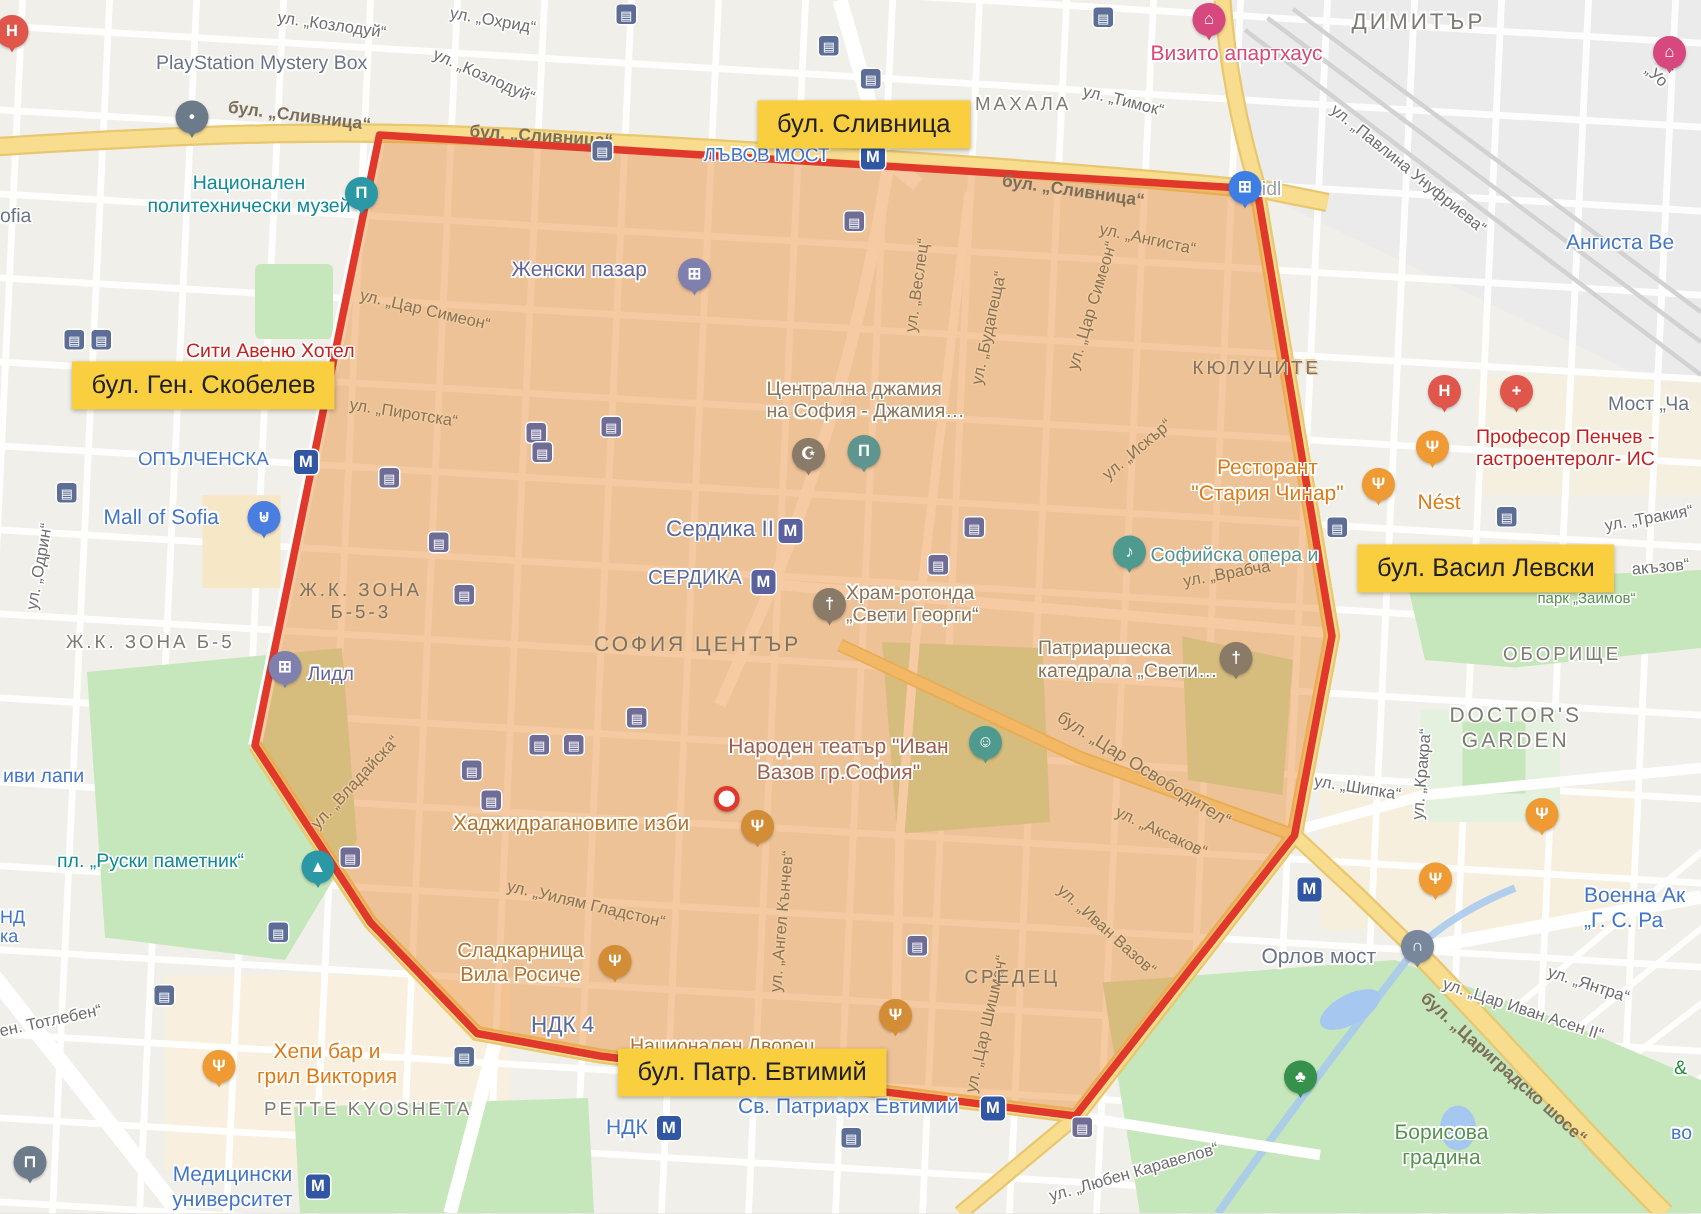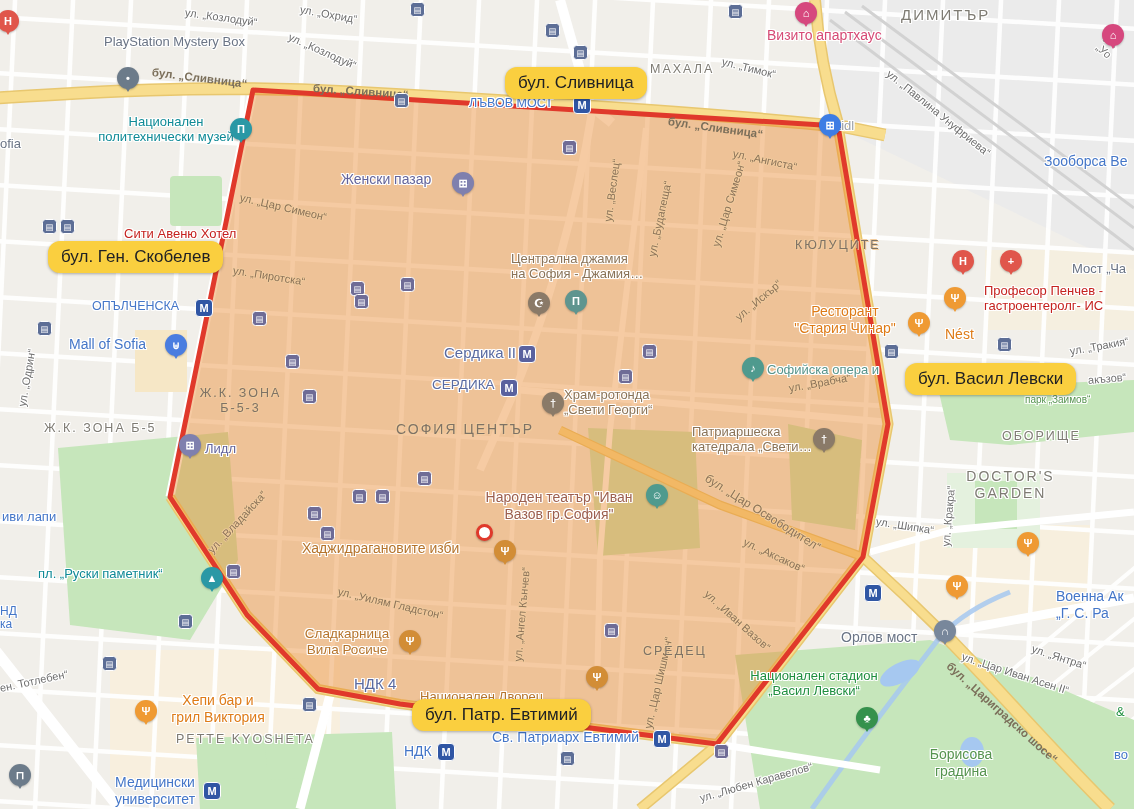--- a/index.html
+++ b/index.html
@@ -23,21 +23,21 @@
   .pch{color:#8A7357;font-size:13px;font-weight:500;}
   .pth{color:#9C5F4E;font-size:13px;font-weight:500;}
   .po{color:#DE7B17;font-size:13px;font-weight:500;}
   .poin{color:#B5742C;font-size:13px;font-weight:500;}
   .pr{color:#C5221F;font-size:13px;font-weight:500;}
   .ppk{color:#D64A75;font-size:13px;font-weight:500;}
   .pg{color:#1E8E3E;font-size:13px;font-weight:500;}
   .park{color:#55934F;font-size:10px;font-weight:500;text-align:center;}
   .pgr{color:#6A7485;font-size:13px;font-weight:500;}
   .plight{color:#9AA0A6;font-size:13px;font-weight:500;}
-  .callout{position:absolute;background:#FACF3F;border-radius:12px;padding:6px 13px;
+  .callout{position:absolute;background:#FACF3F;border-radius:0;padding:6px 13px;
        font-size:17px;color:#202124;white-space:nowrap;z-index:50;box-shadow:0 1px 3px rgba(0,0,0,.3);}
   .icon{position:absolute;display:flex;align-items:center;justify-content:center;
        color:#fff;box-sizing:border-box;z-index:22;}
   .icon-metro{width:18px;height:18px;background:#3056A4;border:1.5px solid #fff;border-radius:4px;
        font-size:11px;font-weight:bold;}
   .icon-metro.in{background:#5A619E;}
   .icon-tram{width:15px;height:15px;background:#5D6E96;border:1px solid #fff;border-radius:3.5px;font-size:8.5px;}
   .icon-tram.in{background:#6F6C96;}
   .pin{position:absolute;width:22px;height:22px;border-radius:50%;background:var(--c);z-index:24;
        display:flex;align-items:center;justify-content:center;box-shadow:0 1px 2px rgba(0,0,0,.25);}
@@ -252,28 +252,26 @@
     <div class="lbl pb" style="left: 109px; top: 774px; font-size: 14px; width: 92px; text-align: center;">Медицински
 университет</div>
     <div class="lbl po" style="left: 162px; top: 692px; font-size: 14px; width: 112px; text-align: center;">Хепи бар и
 грил Виктория</div>
     <div class="lbl po" style="left: 788px; top: 303px; font-size: 14px; width: 114px; text-align: center;">Ресторант
 "Стария Чинар"</div>
     <div class="lbl po" style="left: 945px; top: 326px; font-size: 14px;">Nést</div>
     <div class="lbl pr" style="left: 984px; top: 283px;">Професор Пенчев -
 гастроентеролг- ИС</div>
     <div class="lbl ppk" style="left: 767px; top: 27px; font-size: 14px;">Визито апартхаус</div>
-    <div class="lbl pb" style="left: 1044px; top: 153px; font-size: 14px;">Зооборса Ве</div>
+    <div class="lbl pb" style="left: 1044px; top: 153px; font-size: 14px;">Ангиста Ве</div>
     <div class="lbl pgr" style="left: 1072px; top: 261px;">Мост „Ча</div>
     <div class="lbl park" style="left: 1025px; top: 394px;">парк „Заимов“</div>
     <div class="lbl pgr" style="left: 841px; top: 629px; font-size: 14px;">Орлов мост</div>
     <div class="lbl pb" style="left: 1056px; top: 588px; font-size: 14px;">Военна Ак
 „Г. С. Ра</div>
-    <div class="lbl pg" style="left: 730px; top: 668px; width: 168px; text-align: center;">Национален стадион
-„Васил Левски“</div>
     <div class="lbl park" style="left: 922px; top: 746px; font-size: 14px; width: 78px; text-align: center;">Борисова
 градина</div>
     <div class="lbl pb" style="left: 469px; top: 96px; font-size: 12.5px;">ЛЪВОВ МОСТ</div>
     <div class="lbl pb" style="left: 0px; top: 604px; font-size: 12px;">НД</div>
     <div class="lbl pb" style="left: 0px; top: 617px; font-size: 12px;">ка</div>
     <div class="lbl pg" style="left: 1116px; top: 704px;">&amp;</div>
     <div class="lbl pb" style="left: 1114px; top: 747px;">во</div>
     <div class="lbl pgr" style="left: 0px; top: 136px;">ofia</div>
     <div class="lbl plight" style="left: 834px; top: 118px;">Lidl</div>
     <div class="icon icon-metro" style="left: 573px; top: 96px;">М</div>

